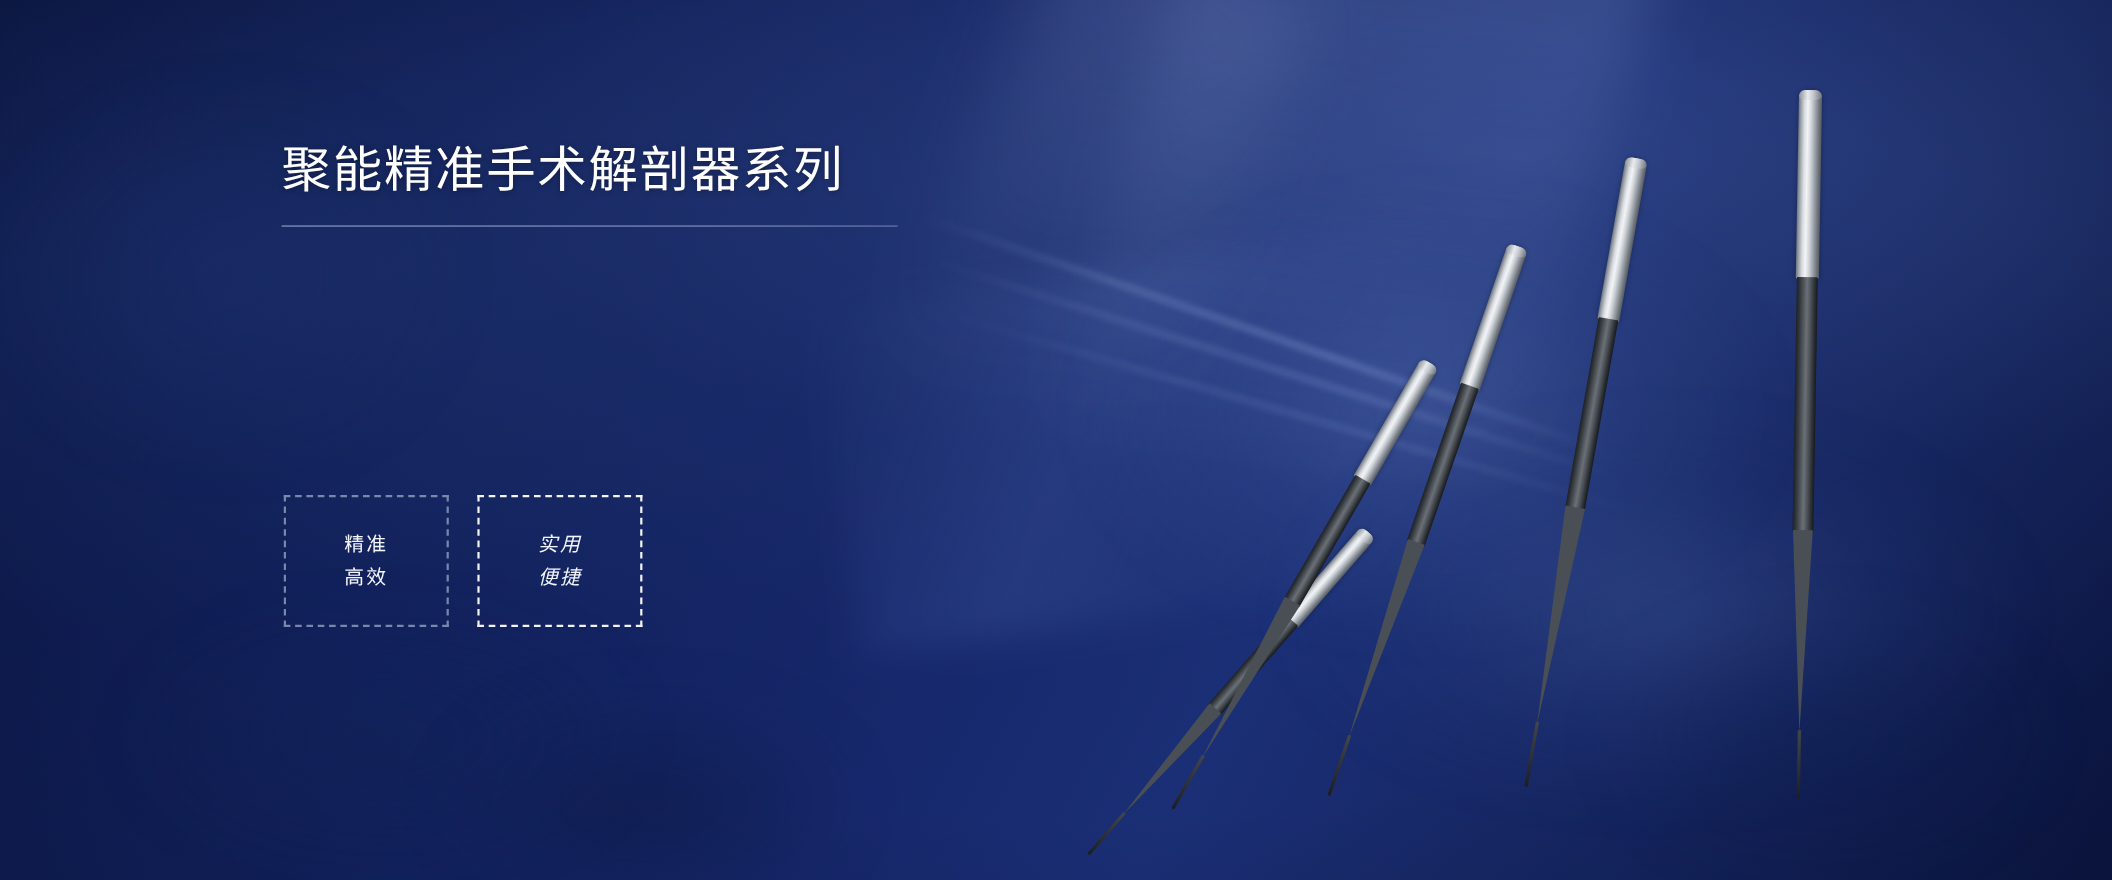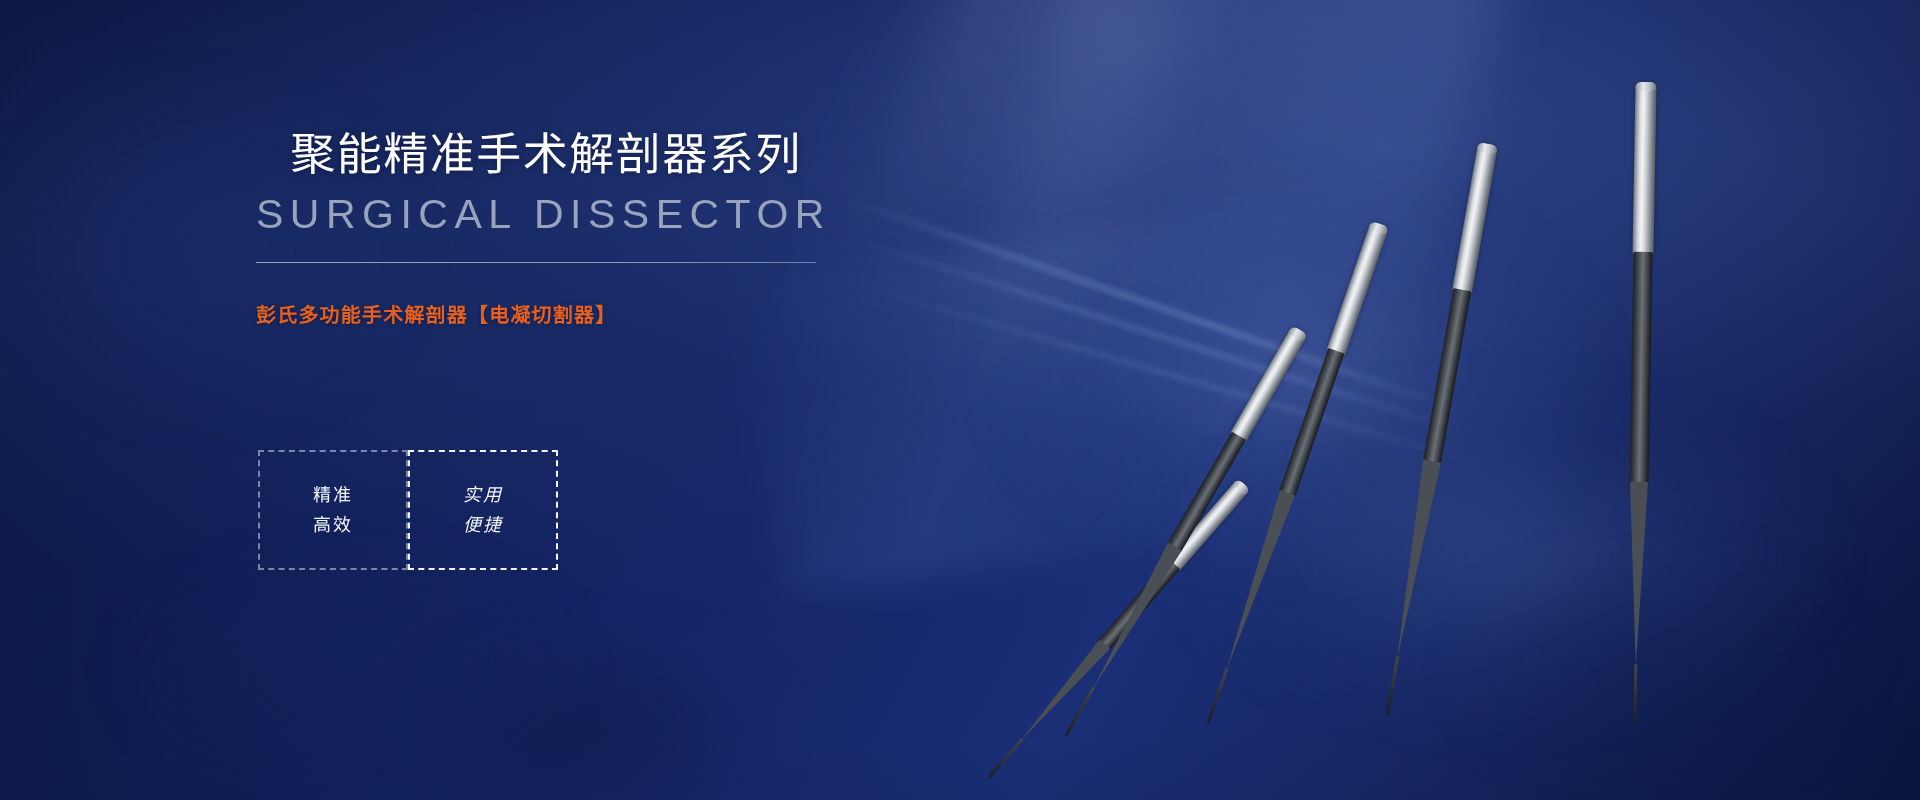--- a/index.html
+++ b/index.html
@@ -106,21 +106,20 @@
     width:580px;
   }
   .title-cn {
     font-size:45px;
     line-height:1.18;
     letter-spacing:1.5px;
     color:#ffffff;
     font-weight:400;
     white-space:nowrap;
     text-shadow:0 1px 6px rgba(0,0,0,.32);
-    text-align:center;
   }
   .title-en {
     margin-top:10px;
     font-size:41px;
     line-height:1.15;
     letter-spacing:6.5px;
     color:#98a3be;
     font-weight:300;
     white-space:nowrap;
   }
@@ -137,20 +136,21 @@
     font-weight:700;
     white-space:nowrap;
     text-shadow:0 1px 4px rgba(0,0,0,.30);
   }
 
   
   .features {
     position:absolute;
     left:258px; top:450px;
     display:flex;
+    gap:26px;
     align-items:flex-end;
   }
   .feature-box {
     width:150px; height:120px;
     display:flex;
     flex-direction:column;
     align-items:center;
     justify-content:center;
     gap:12px;
     border:2px dashed rgba(186,198,222,0.62);
@@ -264,23 +264,21 @@
     <div class="glow-beam"></div>
     <div class="glow-beam-2"></div>
     <div class="ghost-blob-a"></div>
     <div class="ghost-blob-b"></div>
     <div class="ghost-blob-d"></div>
     <div class="vignette"></div>
   </div>
 
   <div class="text-block">
     <div class="title-cn">聚能精准手术解剖器系列</div>
-    <div class="title-en">SURGICAL DISSECTOR</div>
     <div class="divider"></div>
-    <div class="subtitle-orange">彭氏多功能手术解剖器【电凝切割器】</div>
   </div>
 
   <div class="features">
     <div class="feature-box">
       <span class="feature-line">精准</span>
       <span class="feature-line">高效</span>
     </div>
     <div class="feature-box bright">
       <span class="feature-line">实用</span>
       <span class="feature-line">便捷</span>

